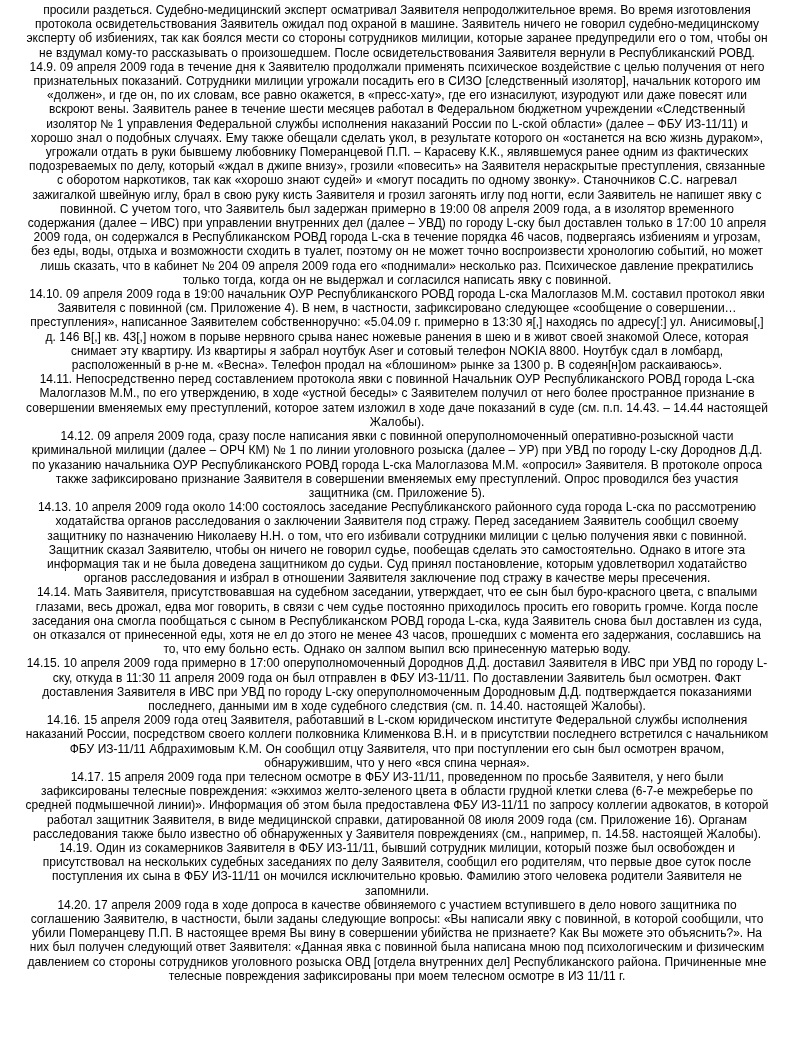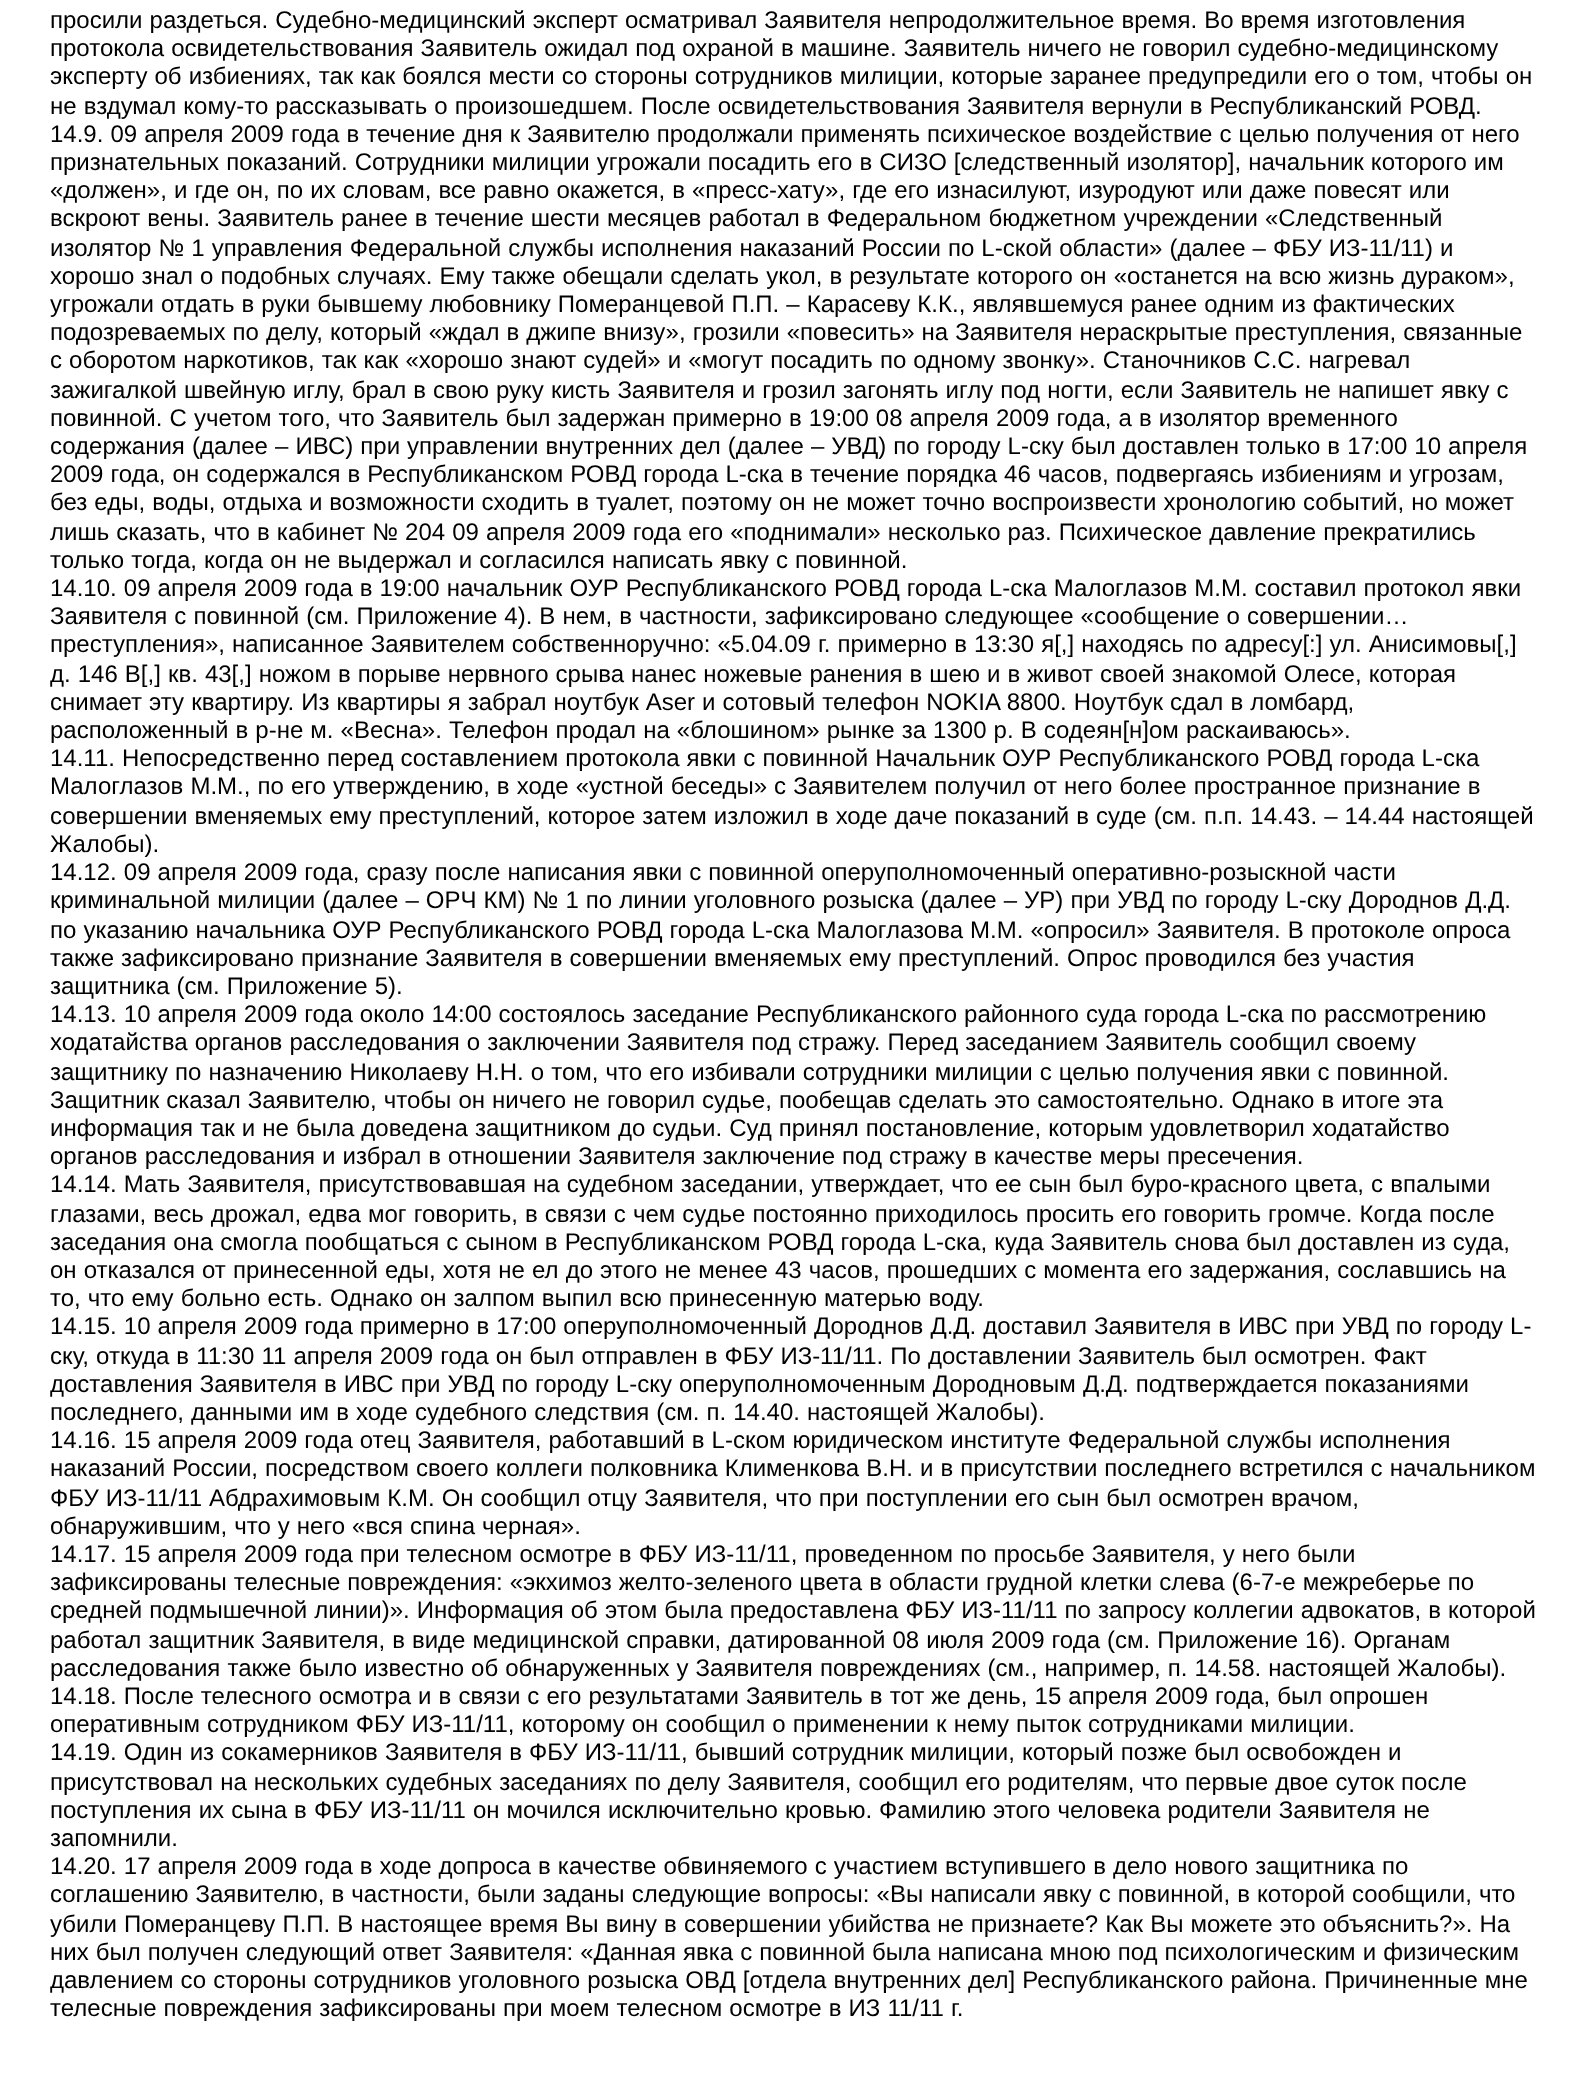--- a/index.html
+++ b/index.html
@@ -11,21 +11,21 @@
     width: 793px;
     height: 1040px;
     box-sizing: border-box;
     padding: 3px 24px 0 25px;
     background: #ffffff;
     color: #000000;
     font-family: "Liberation Sans", sans-serif;
     font-size: 12px;
     line-height: 14.2px;
     overflow: hidden;
-    text-align: left;
+    text-align: center;
   }
   .page p {
     margin: 0;
     padding: 0;
     word-spacing: 0.2px;
   }
 </style>
 </head>
 <body>
 
@@ -33,16 +33,15 @@
   <p>просили раздеться. Судебно-медицинский эксперт осматривал Заявителя непродолжительное время. Во время изготовления протокола освидетельствования Заявитель ожидал под охраной в машине. Заявитель ничего не говорил судебно-медицинскому эксперту об избиениях, так как боялся мести со стороны сотрудников милиции, которые заранее предупредили его о том, чтобы он не вздумал кому-то рассказывать о произошедшем. После освидетельствования Заявителя вернули в Республиканский РОВД.</p>
   <p>14.9. 09 апреля 2009 года в течение дня к Заявителю продолжали применять психическое воздействие с целью получения от него признательных показаний. Сотрудники милиции угрожали посадить его в СИЗО [следственный изолятор], начальник которого им «должен», и где он, по их словам, все равно окажется, в «пресс-хату», где его изнасилуют, изуродуют или даже повесят или вскроют вены. Заявитель ранее в течение шести месяцев работал в Федеральном бюджетном учреждении «Следственный изолятор № 1 управления Федеральной службы исполнения наказаний России по L-ской области» (далее – ФБУ ИЗ-11/11) и хорошо знал о подобных случаях. Ему также обещали сделать укол, в результате которого он «останется на всю жизнь дураком», угрожали отдать в руки бывшему любовнику Померанцевой П.П. – Карасеву К.К., являвшемуся ранее одним из фактических подозреваемых по делу, который «ждал в джипе внизу», грозили «повесить» на Заявителя нераскрытые преступления, связанные с оборотом наркотиков, так как «хорошо знают судей» и «могут посадить по одному звонку». Станочников С.С. нагревал зажигалкой швейную иглу, брал в свою руку кисть Заявителя и грозил загонять иглу под ногти, если Заявитель не напишет явку с повинной. С учетом того, что Заявитель был задержан примерно в 19:00 08 апреля 2009 года, а в изолятор временного содержания (далее – ИВС) при управлении внутренних дел (далее – УВД) по городу L-ску был доставлен только в 17:00 10 апреля 2009 года, он содержался в Республиканском РОВД города L-ска в течение порядка 46 часов, подвергаясь избиениям и угрозам, без еды, воды, отдыха и возможности сходить в туалет, поэтому он не может точно воспроизвести хронологию событий, но может лишь сказать, что в кабинет № 204 09 апреля 2009 года его «поднимали» несколько раз. Психическое давление прекратились только тогда, когда он не выдержал и согласился написать явку с повинной.</p>
   <p>14.10. 09 апреля 2009 года в 19:00 начальник ОУР Республиканского РОВД города L-ска Малоглазов М.М. составил протокол явки Заявителя с повинной (см. Приложение 4). В нем, в частности, зафиксировано следующее «сообщение о совершении… преступления», написанное Заявителем собственноручно: «5.04.09 г. примерно в 13:30 я[,] находясь по адресу[:] ул. Анисимовы[,] д. 146 В[,] кв. 43[,] ножом в порыве нервного срыва нанес ножевые ранения в шею и в живот своей знакомой Олесе, которая снимает эту квартиру. Из квартиры я забрал ноутбук Aser и сотовый телефон NOKIA 8800. Ноутбук сдал в ломбард, расположенный в р-не м. «Весна». Телефон продал на «блошином» рынке за 1300 р. В содеян[н]ом раскаиваюсь».</p>
   <p>14.11. Непосредственно перед составлением протокола явки с повинной Начальник ОУР Республиканского РОВД города L-ска Малоглазов М.М., по его утверждению, в ходе «устной беседы» с Заявителем получил от него более пространное признание в совершении вменяемых ему преступлений, которое затем изложил в ходе даче показаний в суде (см. п.п. 14.43. – 14.44 настоящей Жалобы).</p>
   <p>14.12. 09 апреля 2009 года, сразу после написания явки с повинной оперуполномоченный оперативно-розыскной части криминальной милиции (далее – ОРЧ КМ) № 1 по линии уголовного розыска (далее – УР) при УВД по городу L-ску Дороднов Д.Д. по указанию начальника ОУР Республиканского РОВД города L-ска Малоглазова М.М. «опросил» Заявителя. В протоколе опроса также зафиксировано признание Заявителя в совершении вменяемых ему преступлений. Опрос проводился без участия защитника (см. Приложение 5).</p>
   <p>14.13. 10 апреля 2009 года около 14:00 состоялось заседание Республиканского районного суда города L-ска по рассмотрению ходатайства органов расследования о заключении Заявителя под стражу. Перед заседанием Заявитель сообщил своему защитнику по назначению Николаеву Н.Н. о том, что его избивали сотрудники милиции с целью получения явки с повинной. Защитник сказал Заявителю, чтобы он ничего не говорил судье, пообещав сделать это самостоятельно. Однако в итоге эта информация так и не была доведена защитником до судьи. Суд принял постановление, которым удовлетворил ходатайство органов расследования и избрал в отношении Заявителя заключение под стражу в качестве меры пресечения.</p>
   <p>14.14. Мать Заявителя, присутствовавшая на судебном заседании, утверждает, что ее сын был буро-красного цвета, с впалыми глазами, весь дрожал, едва мог говорить, в связи с чем судье постоянно приходилось просить его говорить громче. Когда после заседания она смогла пообщаться с сыном в Республиканском РОВД города L-ска, куда Заявитель снова был доставлен из суда, он отказался от принесенной еды, хотя не ел до этого не менее 43 часов, прошедших с момента его задержания, сославшись на то, что ему больно есть. Однако он залпом выпил всю принесенную матерью воду.</p>
   <p>14.15. 10 апреля 2009 года примерно в 17:00 оперуполномоченный Дороднов Д.Д. доставил Заявителя в ИВС при УВД по городу L-ску, откуда в 11:30 11 апреля 2009 года он был отправлен в ФБУ ИЗ-11/11. По доставлении Заявитель был осмотрен. Факт доставления Заявителя в ИВС при УВД по городу L-ску оперуполномоченным Дородновым Д.Д. подтверждается показаниями последнего, данными им в ходе судебного следствия (см. п. 14.40. настоящей Жалобы).</p>
   <p>14.16. 15 апреля 2009 года отец Заявителя, работавший в L-ском юридическом институте Федеральной службы исполнения наказаний России, посредством своего коллеги полковника Клименкова В.Н. и в присутствии последнего встретился с начальником ФБУ ИЗ-11/11 Абдрахимовым К.М. Он сообщил отцу Заявителя, что при поступлении его сын был осмотрен врачом, обнаружившим, что у него «вся спина черная».</p>
   <p>14.17. 15 апреля 2009 года при телесном осмотре в ФБУ ИЗ-11/11, проведенном по просьбе Заявителя, у него были зафиксированы телесные повреждения: «экхимоз желто-зеленого цвета в области грудной клетки слева (6-7-е межреберье по средней подмышечной линии)». Информация об этом была предоставлена ФБУ ИЗ-11/11 по запросу коллегии адвокатов, в которой работал защитник Заявителя, в виде медицинской справки, датированной 08 июля 2009 года (см. Приложение 16). Органам расследования также было известно об обнаруженных у Заявителя повреждениях (см., например, п. 14.58. настоящей Жалобы).</p>
-  <p>14.18. После телесного осмотра и в связи с его результатами Заявитель в тот же день, 15 апреля 2009 года, был опрошен оперативным сотрудником ФБУ ИЗ-11/11, которому он сообщил о применении к нему пыток сотрудниками милиции.</p>
   <p>14.19. Один из сокамерников Заявителя в ФБУ ИЗ-11/11, бывший сотрудник милиции, который позже был освобожден и присутствовал на нескольких судебных заседаниях по делу Заявителя, сообщил его родителям, что первые двое суток после поступления их сына в ФБУ ИЗ-11/11 он мочился исключительно кровью. Фамилию этого человека родители Заявителя не запомнили.</p>
   <p>14.20. 17 апреля 2009 года в ходе допроса в качестве обвиняемого с участием вступившего в дело нового защитника по соглашению Заявителю, в частности, были заданы следующие вопросы: «Вы написали явку с повинной, в которой сообщили, что убили Померанцеву П.П. В настоящее время Вы вину в совершении убийства не признаете? Как Вы можете это объяснить?». На них был получен следующий ответ Заявителя: «Данная явка с повинной была написана мною под психологическим и физическим давлением со стороны сотрудников уголовного розыска ОВД [отдела внутренних дел] Республиканского района. Причиненные мне телесные повреждения зафиксированы при моем телесном осмотре в ИЗ 11/11 г.</p>
 </div>
 
 </body></html>

